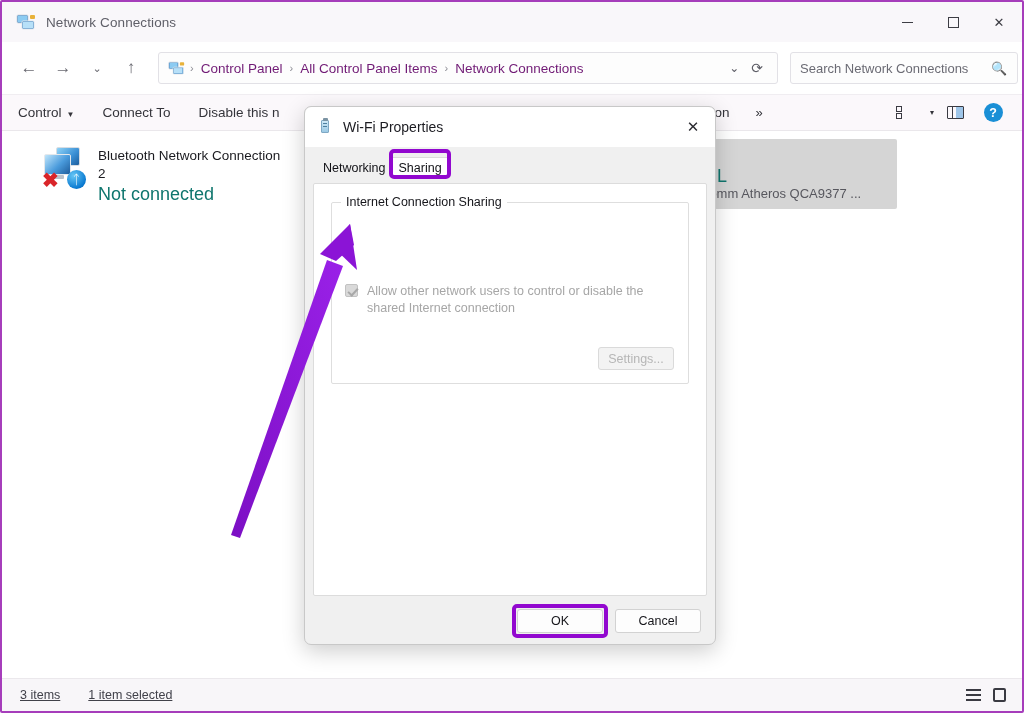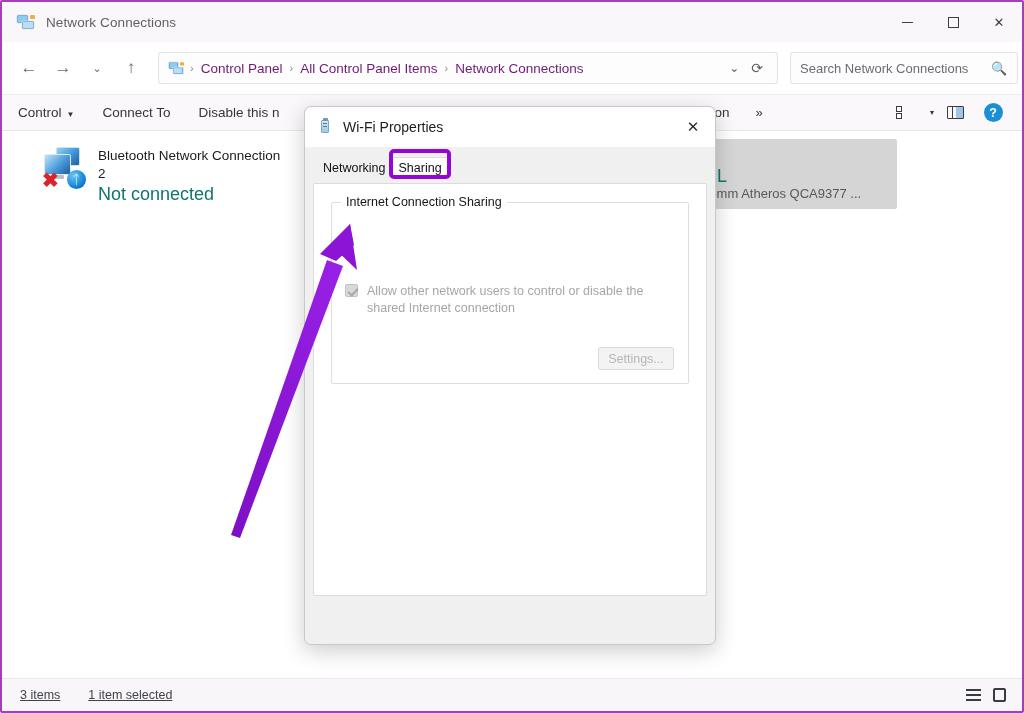--- a/index.html
+++ b/index.html
@@ -419,20 +419,27 @@
 
           <div class="cbrow two">
             <span class="cb disabled-checked"></span>
             <span class="cblabel disabled">Allow other network users to control or disable the shared Internet connection</span>
           </div>
 
           <button class="settings-btn">Settings...</button>
         </div>
       </div>
 
+      <div class="dlg-actions">
+        <span class="ok-wrap">
+          <button class="dbtn">OK</button>
+          <span class="ok-hl"></span>
+        </span>
+        <button class="dbtn">Cancel</button>
+      </div>
 
     </div>
   </div>
 
   <svg class="arrow-layer" viewBox="0 0 1020 709">
     <defs>
       <linearGradient id="arrGrad" x1="0" y1="1" x2="1" y2="0">
         <stop offset="0%" stop-color="#7c0fc4"></stop>
         <stop offset="100%" stop-color="#9a21e8"></stop>
       </linearGradient>

